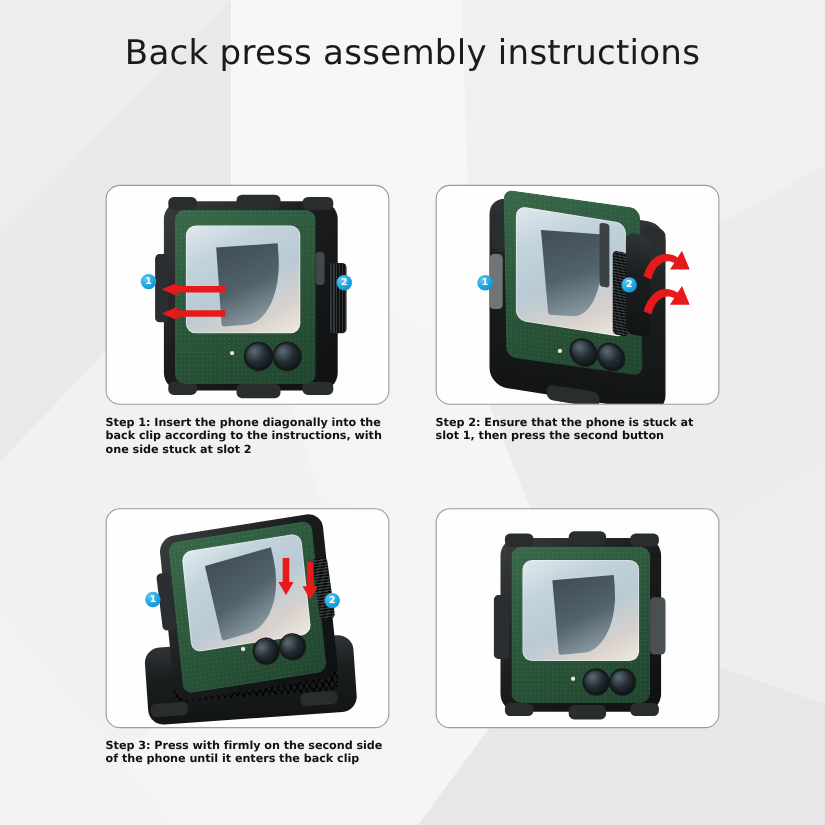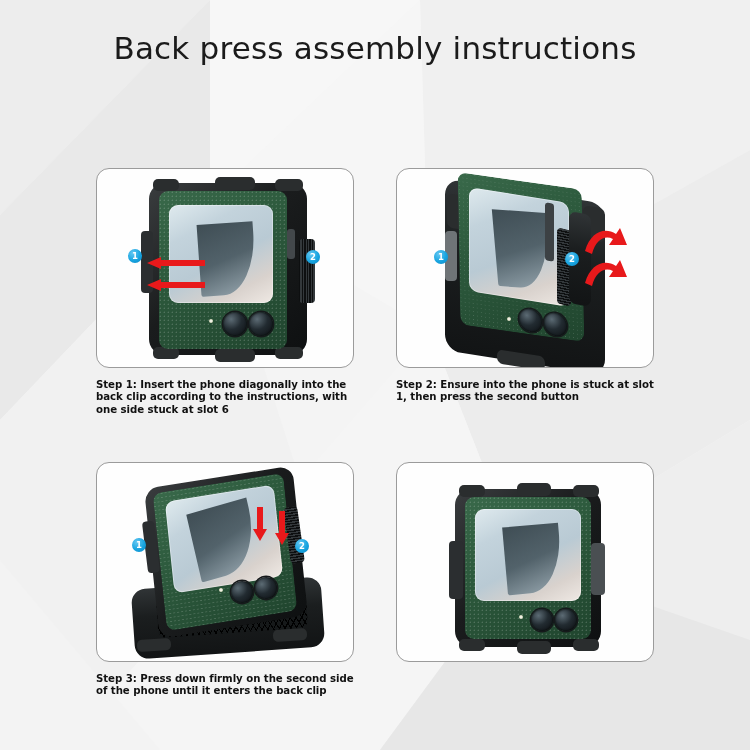--- a/index.html
+++ b/index.html
@@ -186,21 +186,21 @@
         <div class="marker" style="left:209px;top:81px;">2</div>
 
         <svg class="arrow" style="left:48px;top:88px;" width="60" height="12" viewBox="0 0 60 12">
           <path d="M60 3 L16 3 L16 0 L2 6 L16 12 L16 9 L60 9 Z" fill="#e8191b"></path>
         </svg>
         <svg class="arrow" style="left:48px;top:110px;" width="60" height="12" viewBox="0 0 60 12">
           <path d="M60 3 L16 3 L16 0 L2 6 L16 12 L16 9 L60 9 Z" fill="#e8191b"></path>
         </svg>
       </div>
     </div>
-    <div class="caption">Step 1: Insert the phone diagonally into the back clip according to the instructions, with one side stuck at slot 6</div>
+    <div class="caption">Step 1: Insert the phone diagonally into the back clip according to the instructions, with one side stuck at slot 2</div>
   </div>
 
   <div class="cell c2">
     <div class="panel">
       <div class="stage">
 
         <div class="base-plate" style="left:48px;top:22px;width:160px;height:172px;border-radius:16px;transform:skewY(9deg);"></div>
         <div class="nub" style="left:50px;top:26px;width:22px;height:34px;border-radius:6px;transform:skewY(9deg);"></div>
         <div class="nub" style="left:186px;top:38px;width:22px;height:34px;border-radius:6px;transform:skewY(9deg);"></div>
         <div class="nub" style="left:100px;top:184px;width:48px;height:14px;border-radius:6px;transform:skewY(9deg);"></div>
@@ -224,21 +224,21 @@
         <div class="marker" style="left:168px;top:83px;">2</div>
 
         <svg class="arrow" style="left:186px;top:56px;" width="46" height="34" viewBox="0 0 46 34">
           <path d="M2 26 C8 6, 22 2, 33 9 L37 3 L44 20 L26 20 L30 14 C22 10, 13 14, 9 29 Z" fill="#e8191b"></path>
         </svg>
         <svg class="arrow" style="left:186px;top:88px;" width="46" height="34" viewBox="0 0 46 34">
           <path d="M2 26 C8 6, 22 2, 33 9 L37 3 L44 20 L26 20 L30 14 C22 10, 13 14, 9 29 Z" fill="#e8191b"></path>
         </svg>
       </div>
     </div>
-    <div class="caption">Step 2: Ensure into the phone is stuck at slot 1, then press the second button</div>
+    <div class="caption">Step 2: Ensure that the phone is stuck at slot 1, then press the second button</div>
   </div>
 
   <div class="cell c3">
     <div class="panel">
       <div class="stage">
 
         <div class="base-plate" style="left:36px;top:120px;width:190px;height:70px;border-radius:14px;transform:rotate(-4deg);"></div>
         <div class="mesh" style="left:60px;top:130px;width:150px;height:40px;transform:rotate(-4deg);"></div>
         <div class="nub" style="left:40px;top:176px;width:34px;height:12px;border-radius:5px;transform:rotate(-4deg);"></div>
         <div class="nub" style="left:176px;top:166px;width:34px;height:12px;border-radius:5px;transform:rotate(-4deg);"></div>
@@ -261,21 +261,21 @@
         <div class="marker" style="left:198px;top:76px;">2</div>
 
         <svg class="arrow" style="left:156px;top:44px;" width="14" height="34" viewBox="0 0 14 34">
           <path d="M4 0 L10 0 L10 22 L14 22 L7 34 L0 22 L4 22 Z" fill="#e8191b"></path>
         </svg>
         <svg class="arrow" style="left:178px;top:48px;" width="14" height="34" viewBox="0 0 14 34">
           <path d="M4 0 L10 0 L10 22 L14 22 L7 34 L0 22 L4 22 Z" fill="#e8191b"></path>
         </svg>
       </div>
     </div>
-    <div class="caption">Step 3: Press down firmly on the second side of the phone until it enters the back clip</div>
+    <div class="caption">Step 3: Press with firmly on the second side of the phone until it enters the back clip</div>
   </div>
 
   <div class="cell c4">
     <div class="panel">
       <div class="stage">
 
         <div class="clip-shell lg" style="left:58px;top:26px;width:146px;height:158px;border-radius:16px;"></div>
         <div class="nub" style="left:62px;top:22px;width:26px;height:12px;border-radius:5px;"></div>
         <div class="nub" style="left:120px;top:20px;width:34px;height:13px;border-radius:5px;"></div>
         <div class="nub" style="left:176px;top:22px;width:26px;height:12px;border-radius:5px;"></div>

